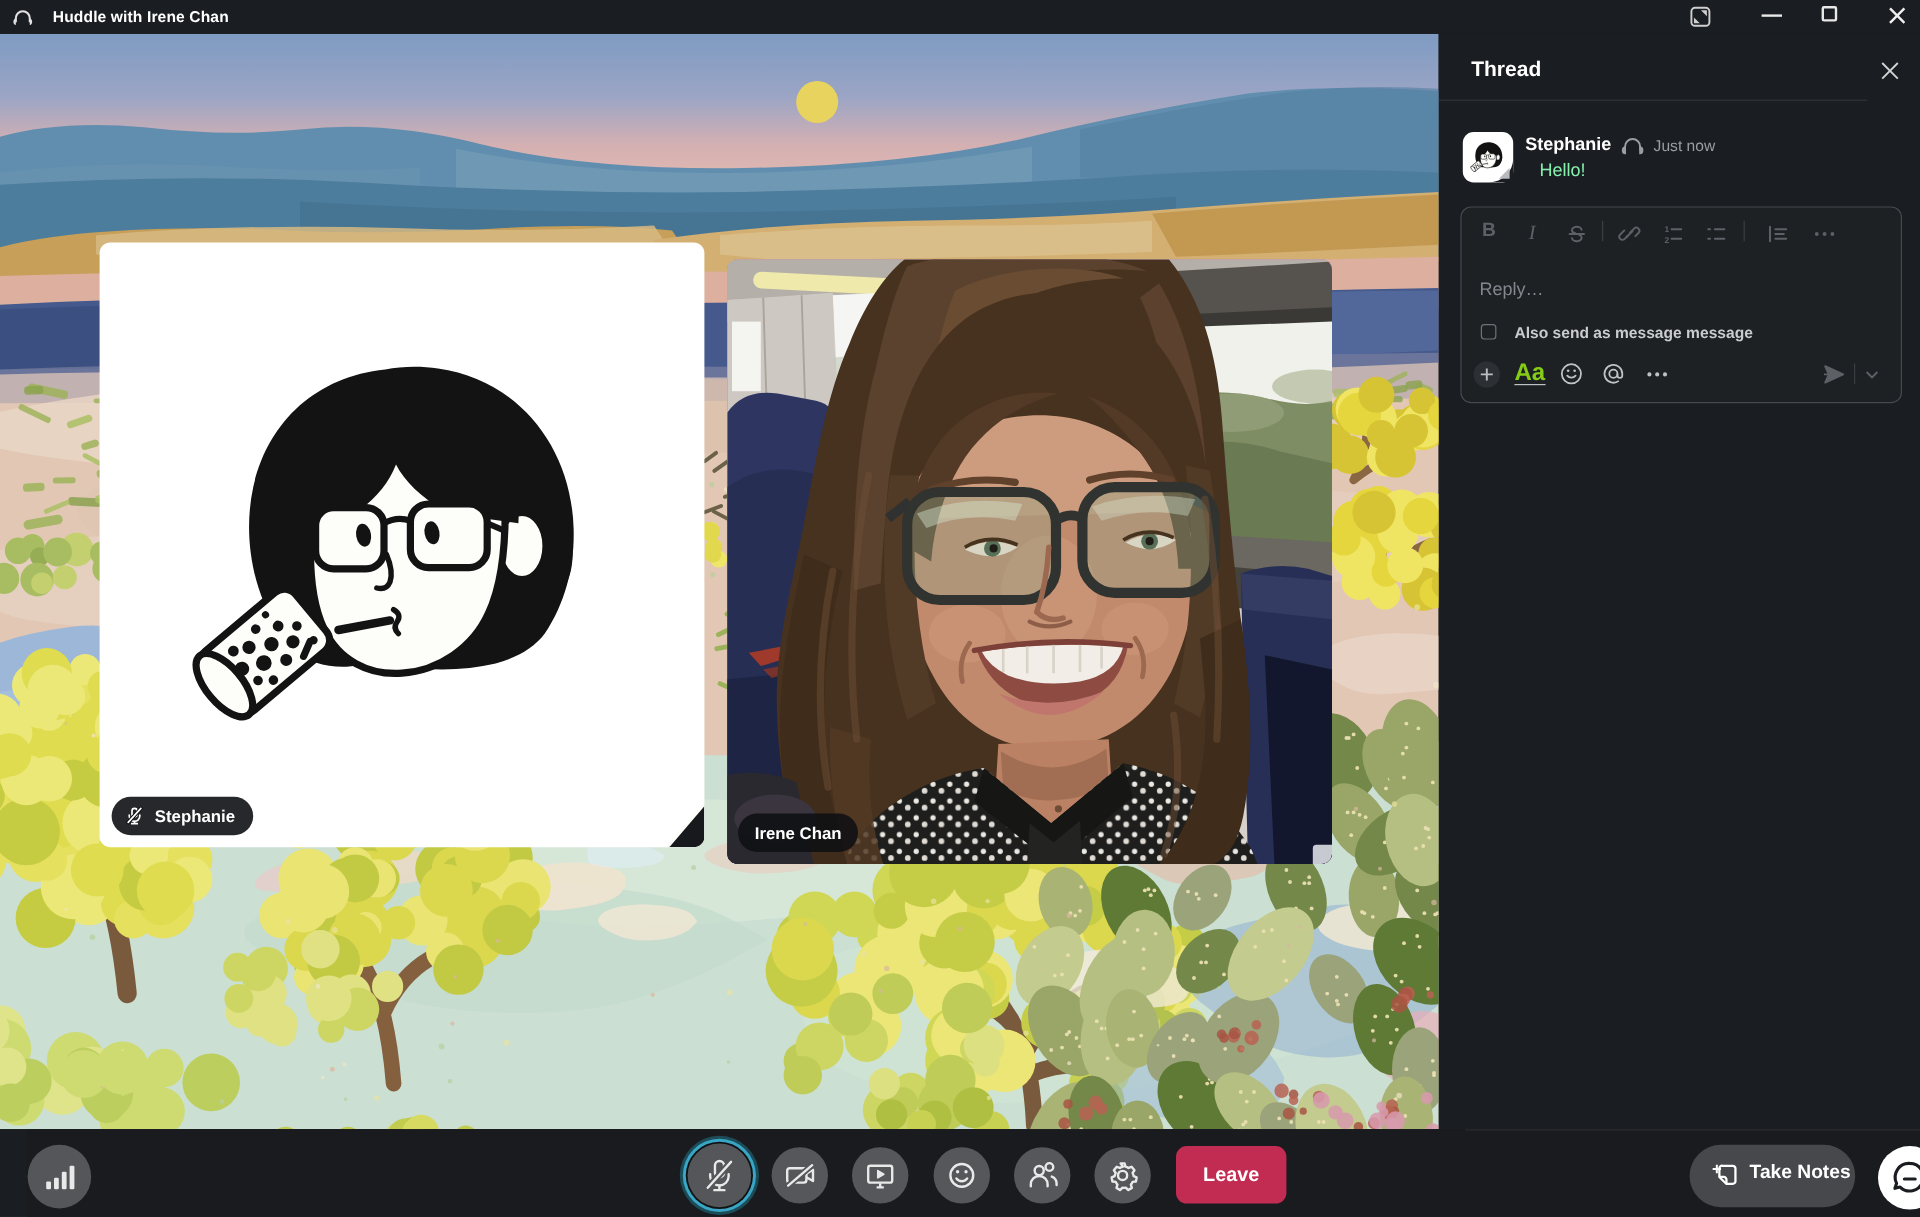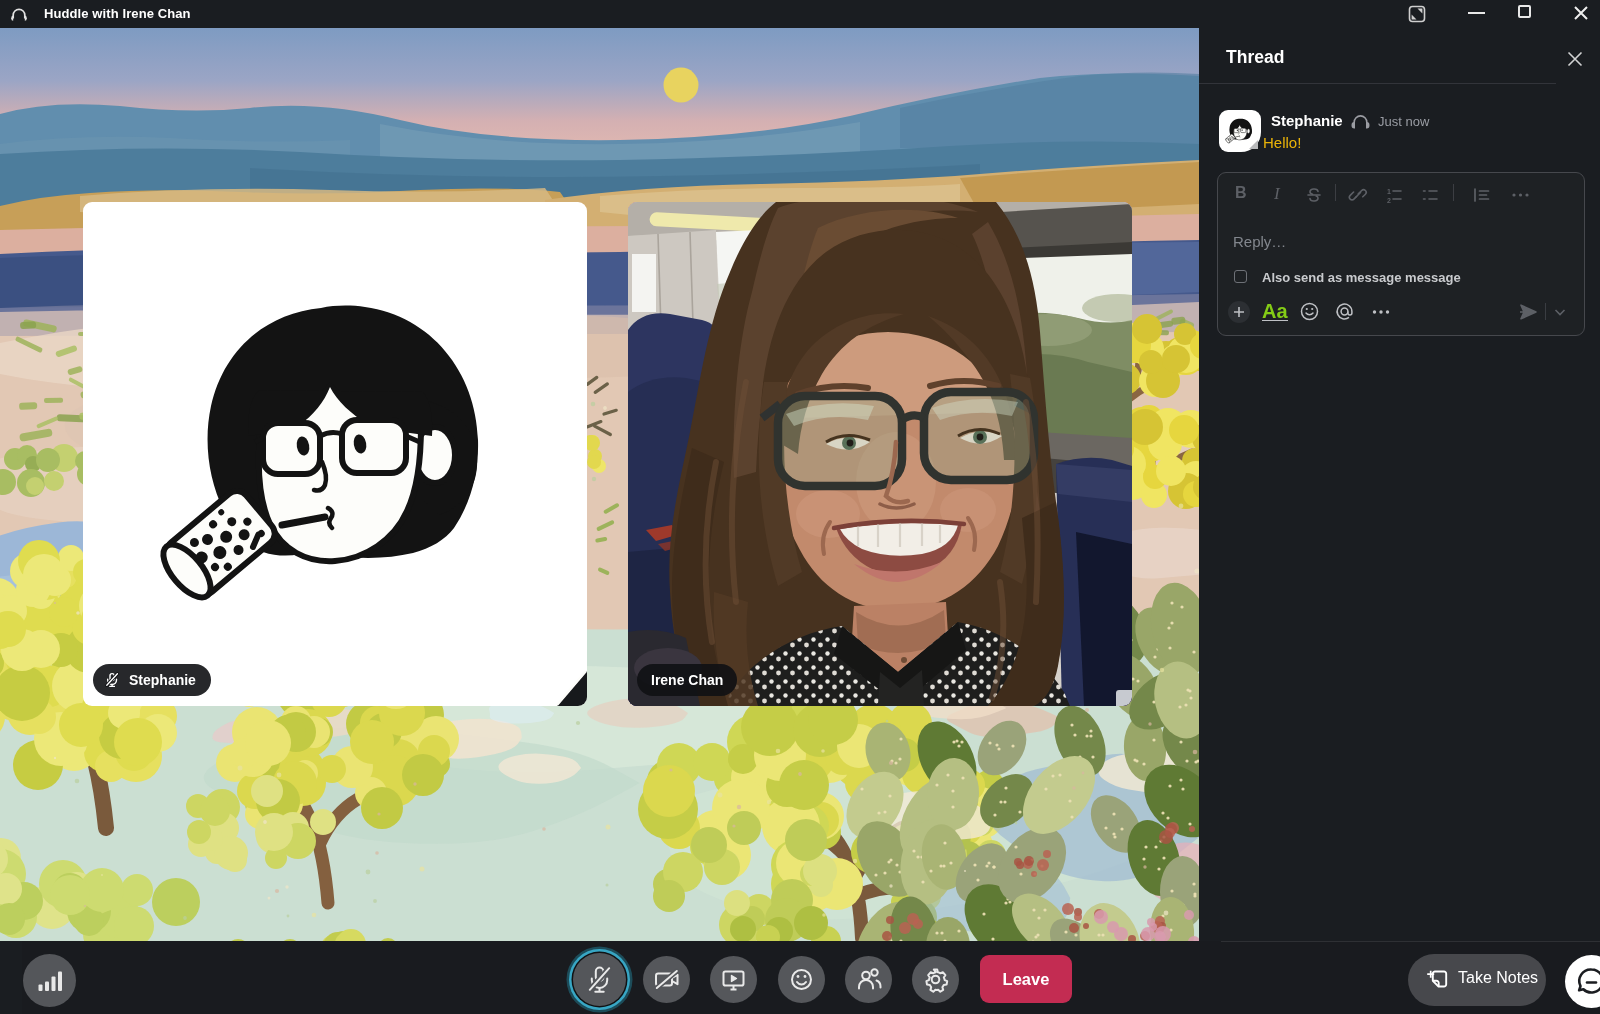--- a/index.html
+++ b/index.html
@@ -3,32 +3,32 @@
 <meta charset="utf-8">
 <style>
   * { margin:0; padding:0; box-sizing:border-box; }
   html,body { width:1600px; height:1014px; overflow:hidden; background:#1a1d21;
     font-family:"Liberation Sans", sans-serif; }
   .titlebar { position:absolute; left:0; top:0; width:1600px; height:28px; background:#1a1d21;padding-left:40px; }
   .titlebar .tt { position:absolute; left:44px; top:6px; color:#ffffff; font-size:13px; font-weight:bold; letter-spacing:.1px; }
   .main { position:absolute; left:0; top:28px; width:1199px; height:913px; overflow:hidden; }
   .tile { position:absolute; border-radius:9px; overflow:hidden; }
   .tile1 { left:83px; top:174px; width:504px; height:504px; background:#ffffff; }
-  .tile2 { left:606px; top:174px; width:504px; height:504px; background:#be185d;margin-left:22px; }
+  .tile2 { left:606px; top:188px; width:504px; height:504px; background:#be185d; }
   .namepill { position:absolute; height:32px; border-radius:16px; background:rgba(16,17,20,0.9);
     color:#fff; font-size:14px; font-weight:bold; display:flex; align-items:center; }
   .bottombar { position:absolute; left:0; top:941px; width:1600px; height:73px; background:#191b1f;margin-left:22px; }
   .panel { position:absolute; left:1199px; top:28px; width:401px; height:913px; background:#1a1d21; }
   .panel .hdr { position:absolute; left:0; top:0; width:357px; height:56px; border-bottom:1px solid #32343a; }
   .panel .hdr .t { position:absolute; left:27px; top:19px; font-size:17.5px; font-weight:bold; color:#ffffff; }
   .cbtn { position:absolute; border-radius:50%; background:#55575b; }
   .leave { position:absolute; left:958px; top:14px; width:92px; height:48px; border-radius:9px; background:#c32c52;
     color:#fff; font-weight:bold; font-size:16.5px; text-align:center; line-height:48px; }
   .takenotes { position:absolute; left:1386px; top:13px; width:138px; height:52px; border-radius:26px; background:#47484c;
-    color:#fff; font-weight:normal; font-size:16px; }
+    color:#fff; font-weight:bold; font-size:16px; }
 </style>
 </head>
 <body>
 
 <div class="main">
   <svg id="landscape" width="1199" height="913" viewBox="0 0 1199 913">
       <defs>
         <linearGradient id="skyg" x1="0" y1="0" x2="0" y2="1">
           <stop offset="0" stop-color="#7e9bc2"></stop>
           <stop offset="0.35" stop-color="#9ba5c5"></stop>
@@ -1189,21 +1189,21 @@
   </svg>
   <div style="position:absolute;left:72px;top:84px;font-size:15px;font-weight:bold;color:#ffffff">Stephanie</div>
   <svg style="position:absolute;left:152px;top:84px" width="19" height="19" viewBox="0 0 19 19">
     <g stroke="#9b9da3" stroke-width="1.6" fill="none">
       <path d="M3.2 13.5 v-3.3 a6.3 6.3 0 0 1 12.6 0 v3.3"></path>
       <path d="M3.2 10.8 a1.9 2.5 0 0 0 0 5 z" fill="#9b9da3"></path>
       <path d="M15.8 10.8 a1.9 2.5 0 0 1 0 5 z" fill="#9b9da3"></path>
     </g>
   </svg>
   <div style="position:absolute;left:179px;top:86px;font-size:13px;color:#9a9da4">Just now</div>
-  <div style="position:absolute;left:64px;top:106px;font-size:15px;color:#eab308">Hello!</div>
+  <div style="position:absolute;left:84px;top:106px;font-size:15px;color:#86efac">Hello!</div>
 
   <div style="position:absolute;left:18px;top:144px;width:368px;height:164px;border-radius:9px;border:1px solid #46484d;background:#1e2124">
 
     <div style="position:absolute;left:14px;top:9px;width:340px;height:24px;color:#5d6066">
       <span style="position:absolute;left:3px;top:2px;font-weight:bold;font-size:16px">B</span>
       <span style="position:absolute;left:42px;top:2px;font-style:italic;font-family:'Liberation Serif',serif;font-size:17px">I</span>
       <svg style="position:absolute;left:72px;top:3px" width="20" height="20" viewBox="0 0 20 20">
         <g stroke="#5d6066" fill="none" stroke-width="1.6" stroke-linecap="round">
           <path d="M14 6.5 a4 2.8 0 0 0 -8 0.5 c0 1.2 1 1.8 2.5 2.2 M6 13.5 a4 2.8 0 0 0 8 -0.5 c0 -1 -0.6 -1.6 -1.8 -2"></path>
           <path d="M4 10 h12"></path>

